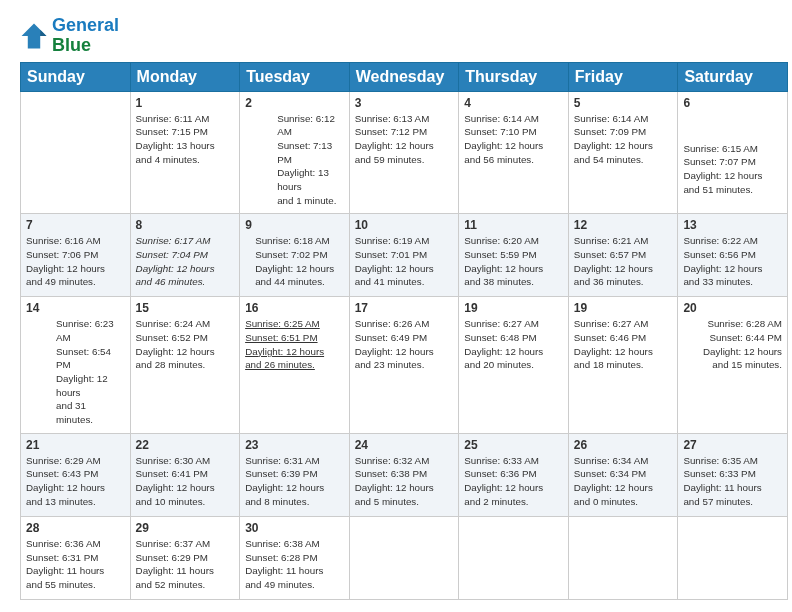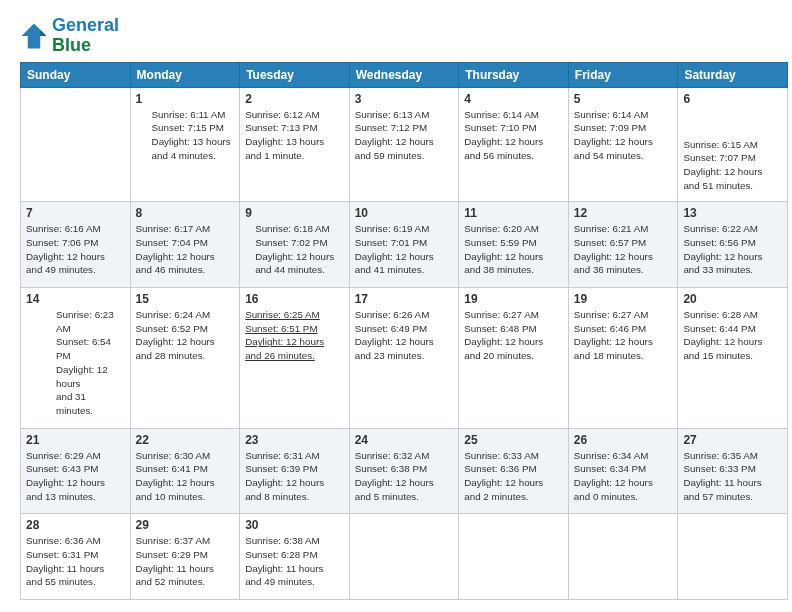--- a/index.html
+++ b/index.html
@@ -57,21 +57,21 @@
       width: 100%;
       border-collapse: collapse;
       flex: 1;
       font-size: 10.5px;
     }
     .calendar thead tr th {
       background-color: #2980b9;
       color: #fff;
       text-align: left;
       padding: 5px 6px;
-      font-size: 12px;
+      font-size: 16px;
       font-weight: bold;
       border: 1px solid #1a6fa0;
     }
     .calendar tbody tr td {
       border: 1px solid #ccc;
       vertical-align: top;
       padding: 4px 5px;
       width: calc(100% / 7);
       height: 82px;
     }
@@ -128,28 +128,28 @@
           <th>Thursday</th>
           <th>Friday</th>
           <th>Saturday</th>
         </tr>
     </thead>
     <tbody id="cal-body">
     <tr>
           <td class="empty-cell"></td>
           <td>
             <span class="day-num">1</span>
-            <div class="cell-info" style="white-space: pre-line; margin-left: 16px;">Sunrise: 6:11 AM
+            <div class="cell-info" style="white-space: pre-line;">Sunrise: 6:11 AM
 Sunset: 7:15 PM
 Daylight: 13 hours
 and 4 minutes.</div>
           </td>
           <td>
             <span class="day-num">2</span>
-            <div class="cell-info" style="white-space: pre-line;">Sunrise: 6:12 AM
+            <div class="cell-info" style="white-space: pre-line; margin-left: 32px;">Sunrise: 6:12 AM
 Sunset: 7:13 PM
 Daylight: 13 hours
 and 1 minute.</div>
           </td>
           <td>
             <span class="day-num">3</span>
             <div class="cell-info" style="white-space: pre-line;">Sunrise: 6:13 AM
 Sunset: 7:12 PM
 Daylight: 12 hours
 and 59 minutes.</div>
@@ -179,21 +179,21 @@
         <tr>
           <td>
             <span class="day-num">7</span>
             <div class="cell-info" style="white-space: pre-line;">Sunrise: 6:16 AM
 Sunset: 7:06 PM
 Daylight: 12 hours
 and 49 minutes.</div>
           </td>
           <td>
             <span class="day-num">8</span>
-            <div class="cell-info" style="white-space: pre-line;">Sunrise: 6:17 AM
+            <div class="cell-info" style="white-space: pre-line; font-style: italic;">Sunrise: 6:17 AM
 Sunset: 7:04 PM
 Daylight: 12 hours
 and 46 minutes.</div>
           </td>
           <td>
             <span class="day-num">9</span>
             <div class="cell-info" style="white-space: pre-line; margin-left: 10px;">Sunrise: 6:18 AM
 Sunset: 7:02 PM
 Daylight: 12 hours
 and 44 minutes.</div>
@@ -265,21 +265,21 @@
           </td>
           <td>
             <span class="day-num">19</span>
             <div class="cell-info" style="white-space: pre-line;">Sunrise: 6:27 AM
 Sunset: 6:46 PM
 Daylight: 12 hours
 and 18 minutes.</div>
           </td>
           <td>
             <span class="day-num">20</span>
-            <div class="cell-info" style="white-space: pre-line;">Sunrise: 6:28 AM
+            <div class="cell-info" style="white-space: pre-line; text-align: right;">Sunrise: 6:28 AM
 Sunset: 6:44 PM
 Daylight: 12 hours
 and 15 minutes.</div>
           </td>
         </tr>
         <tr>
           <td>
             <span class="day-num">21</span>
             <div class="cell-info" style="white-space: pre-line;">Sunrise: 6:29 AM
 Sunset: 6:43 PM

